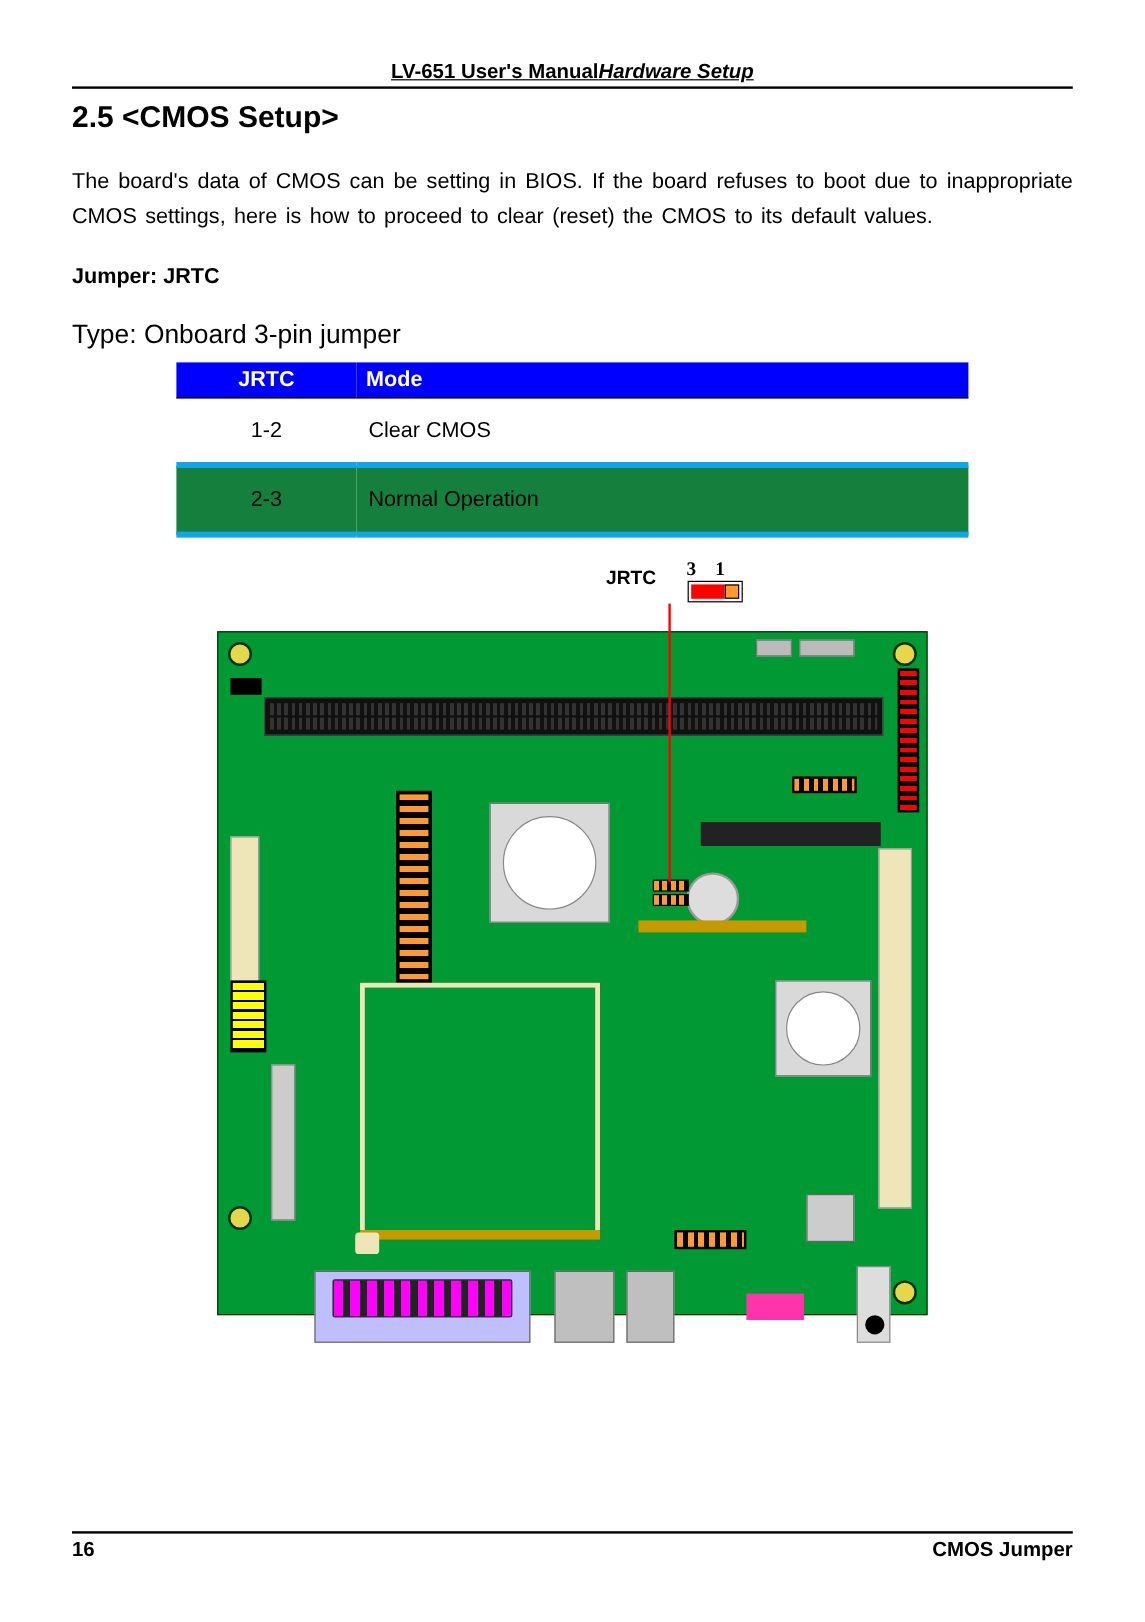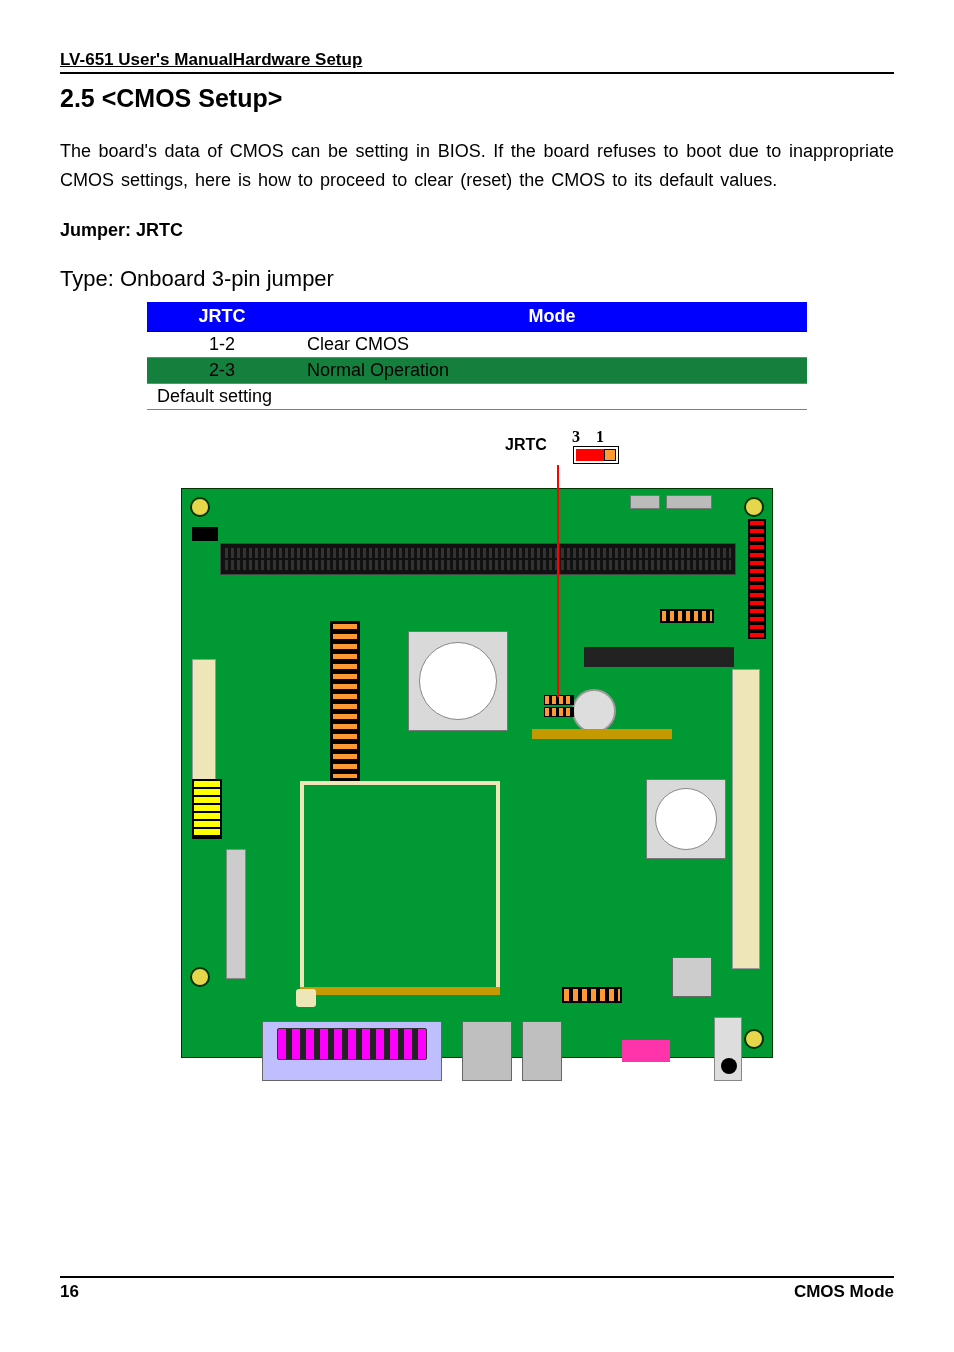--- a/index.html
+++ b/index.html
@@ -7,42 +7,42 @@
     width: 954px;
     height: 1352px;
     background: #fff;
     font-family: Arial, Helvetica, sans-serif;
     color: #000;
     position: relative;
     padding: 50px 60px;
   }
   .head-row {
     display: flex;
-    justify-content: flex-start;
+    justify-content: center;
     border-bottom: 2px solid #000;
     padding-bottom: 2px;
     margin-bottom: 10px;
   }
   .head-row span { font-weight: bold; font-size: 17px; }
   .head-left { text-decoration: underline; }
-  .head-right { text-decoration: underline; }
+  .head-right { text-decoration: underline; font-style: italic; }
   h2.section-title { font-size: 25px; font-weight: bold; margin: 6px 0 24px 0; }
   p.body-text { font-size: 18px; line-height: 1.62; text-align: justify; margin-bottom: 0; word-spacing: 2px;}
   .jumper-label { font-weight: bold; font-size: 18px; margin: 25px 0; }
   .type-label  { font-weight: normal; font-size: 22px; margin: 8px 0 10px 0; }
 
   table.jtable {
     width: 660px;
     margin: 0 auto 30px auto;
     border-collapse: collapse;
     font-size: 18px;
   }
   table.jtable th { background:#0000ff; color:#fff; font-weight:bold; text-align:center; padding:4px 8px; border-bottom:1px solid #000;}
-  table.jtable th.mode { text-align:center; }
-  table.jtable td { padding:2px 10px; border-bottom:1px solid #0ea5e9;}
+  table.jtable th.mode { text-align:left; }
+  table.jtable td { padding:16px 10px; border-bottom:5px solid #0ea5e9;}
   table.jtable tr.row-grey td { background:#15803d; }
   table.jtable td.colA { width:150px; text-align:center; }
   table.jtable td.colB { }
   table.jtable tr.footer td { background:#fff; }
 
   
   .diagram {
     position: relative;
     width: 640px;
     height: 640px;
@@ -148,23 +148,20 @@
     <th class="mode">Mode</th>
   </tr>
   <tr>
     <td class="colA">1-2</td>
     <td class="colB">Clear CMOS</td>
   </tr>
   <tr class="row-grey">
     <td class="colA">2-3</td>
     <td class="colB">Normal Operation</td>
   </tr>
-  <tr class="footer">
-    <td colspan="2">Default setting</td>
-  </tr>
 </tbody>
   </table>
 
 <div class="diagram">
   <div class="pin-nums">
     <span>3</span>&nbsp;&nbsp;&nbsp;
     <span>1</span>
   </div>
   <div class="pin-block">
     <div class="seg p3"></div>
@@ -209,14 +206,14 @@
       <div class="port1"></div>
       <div class="port2"></div>
       <div class="pinkbar"></div>
       <div class="audioj"></div>
     </div>
   </div>
 </div>
 
 <div class="footer-row">
   <span>16</span>
-  <span>CMOS  Mode</span>
+  <span>CMOS  Jumper</span>
 </div>
 
 </body></html>

